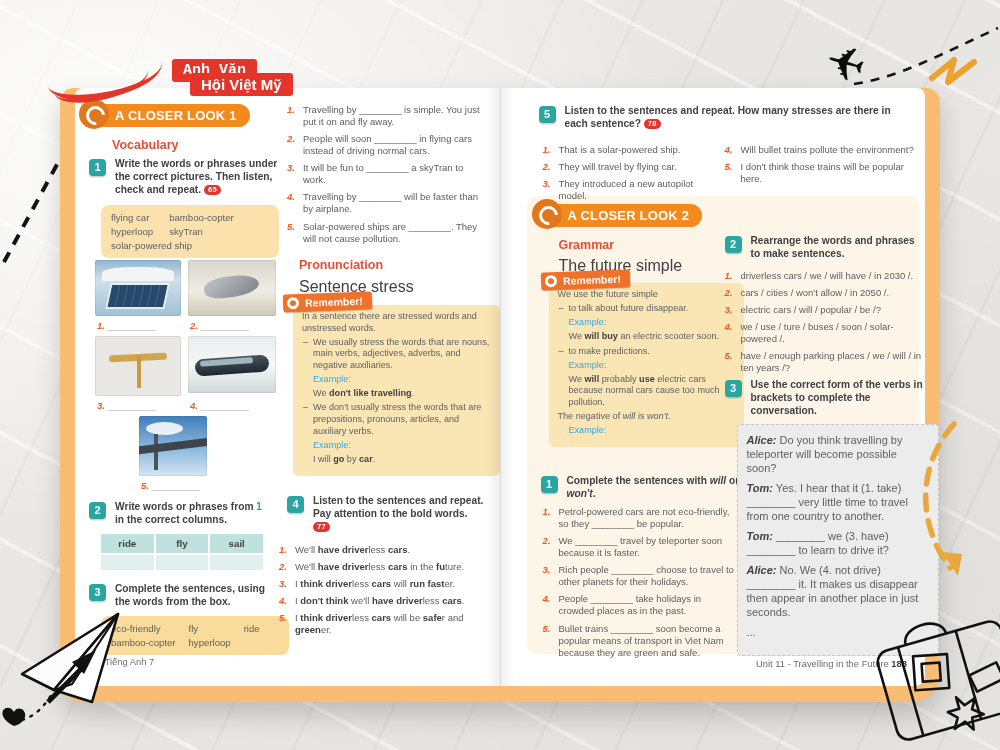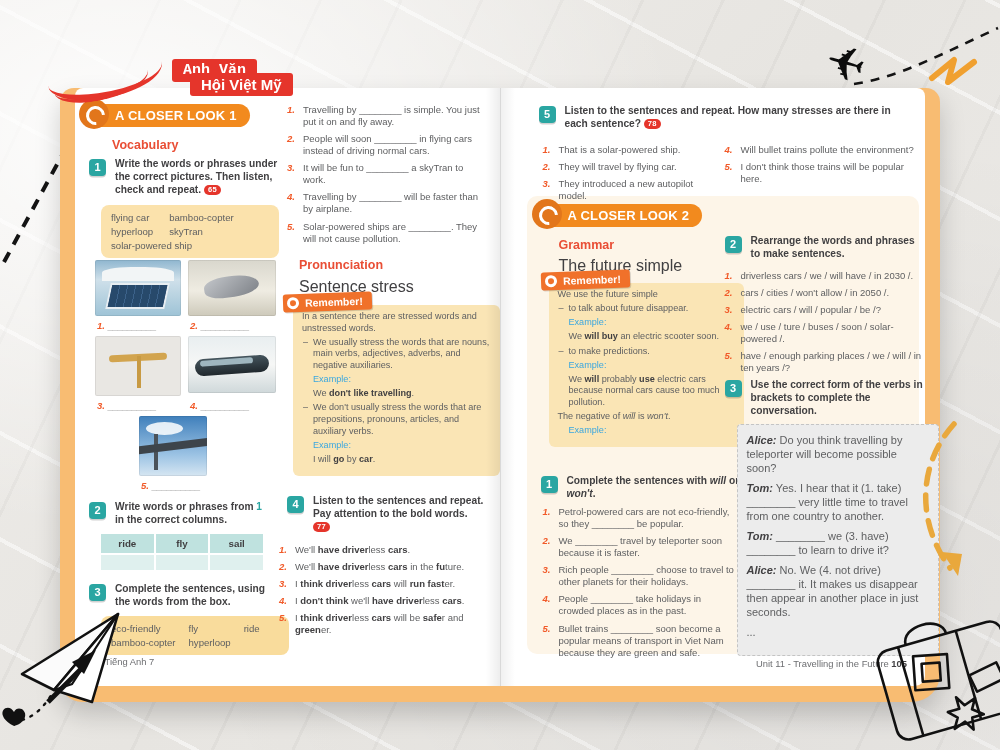--- a/index.html
+++ b/index.html
@@ -334,21 +334,21 @@
         <div class="dialog" style="left:236px;top:336px;width:182px;">
           <p><b><i>Alice:</i></b> Do you think travelling by teleporter will become possible soon?</p>
           <p><b><i>Tom:</i></b> Yes. I hear that it (1. take) ________ very little time to travel from one country to another.</p>
           <p><b><i>Tom:</i></b> ________ we (3. have) ________ to learn to drive it?</p>
           <p><b><i>Alice:</i></b> No. We (4. not drive) ________ it. It makes us disappear then appear in another place in just seconds.</p>
           <p>...</p>
         </div>
 
         <div class="foot" style="right:18px;top:570px;text-align:right;">
           <span>Unit 11 - Travelling in the Future</span>
-          <b>105</b>
+          <b>188</b>
         </div>
       </section>
     </div>
   </div>
 
   <div class="logo">
     <div class="sw1"></div>
     <div class="sw2"></div>
   </div>
   <div class="vbadge" style="left:172px;top:59px;font-family:Liberation Mono, monospace;">Anh Văn</div>

